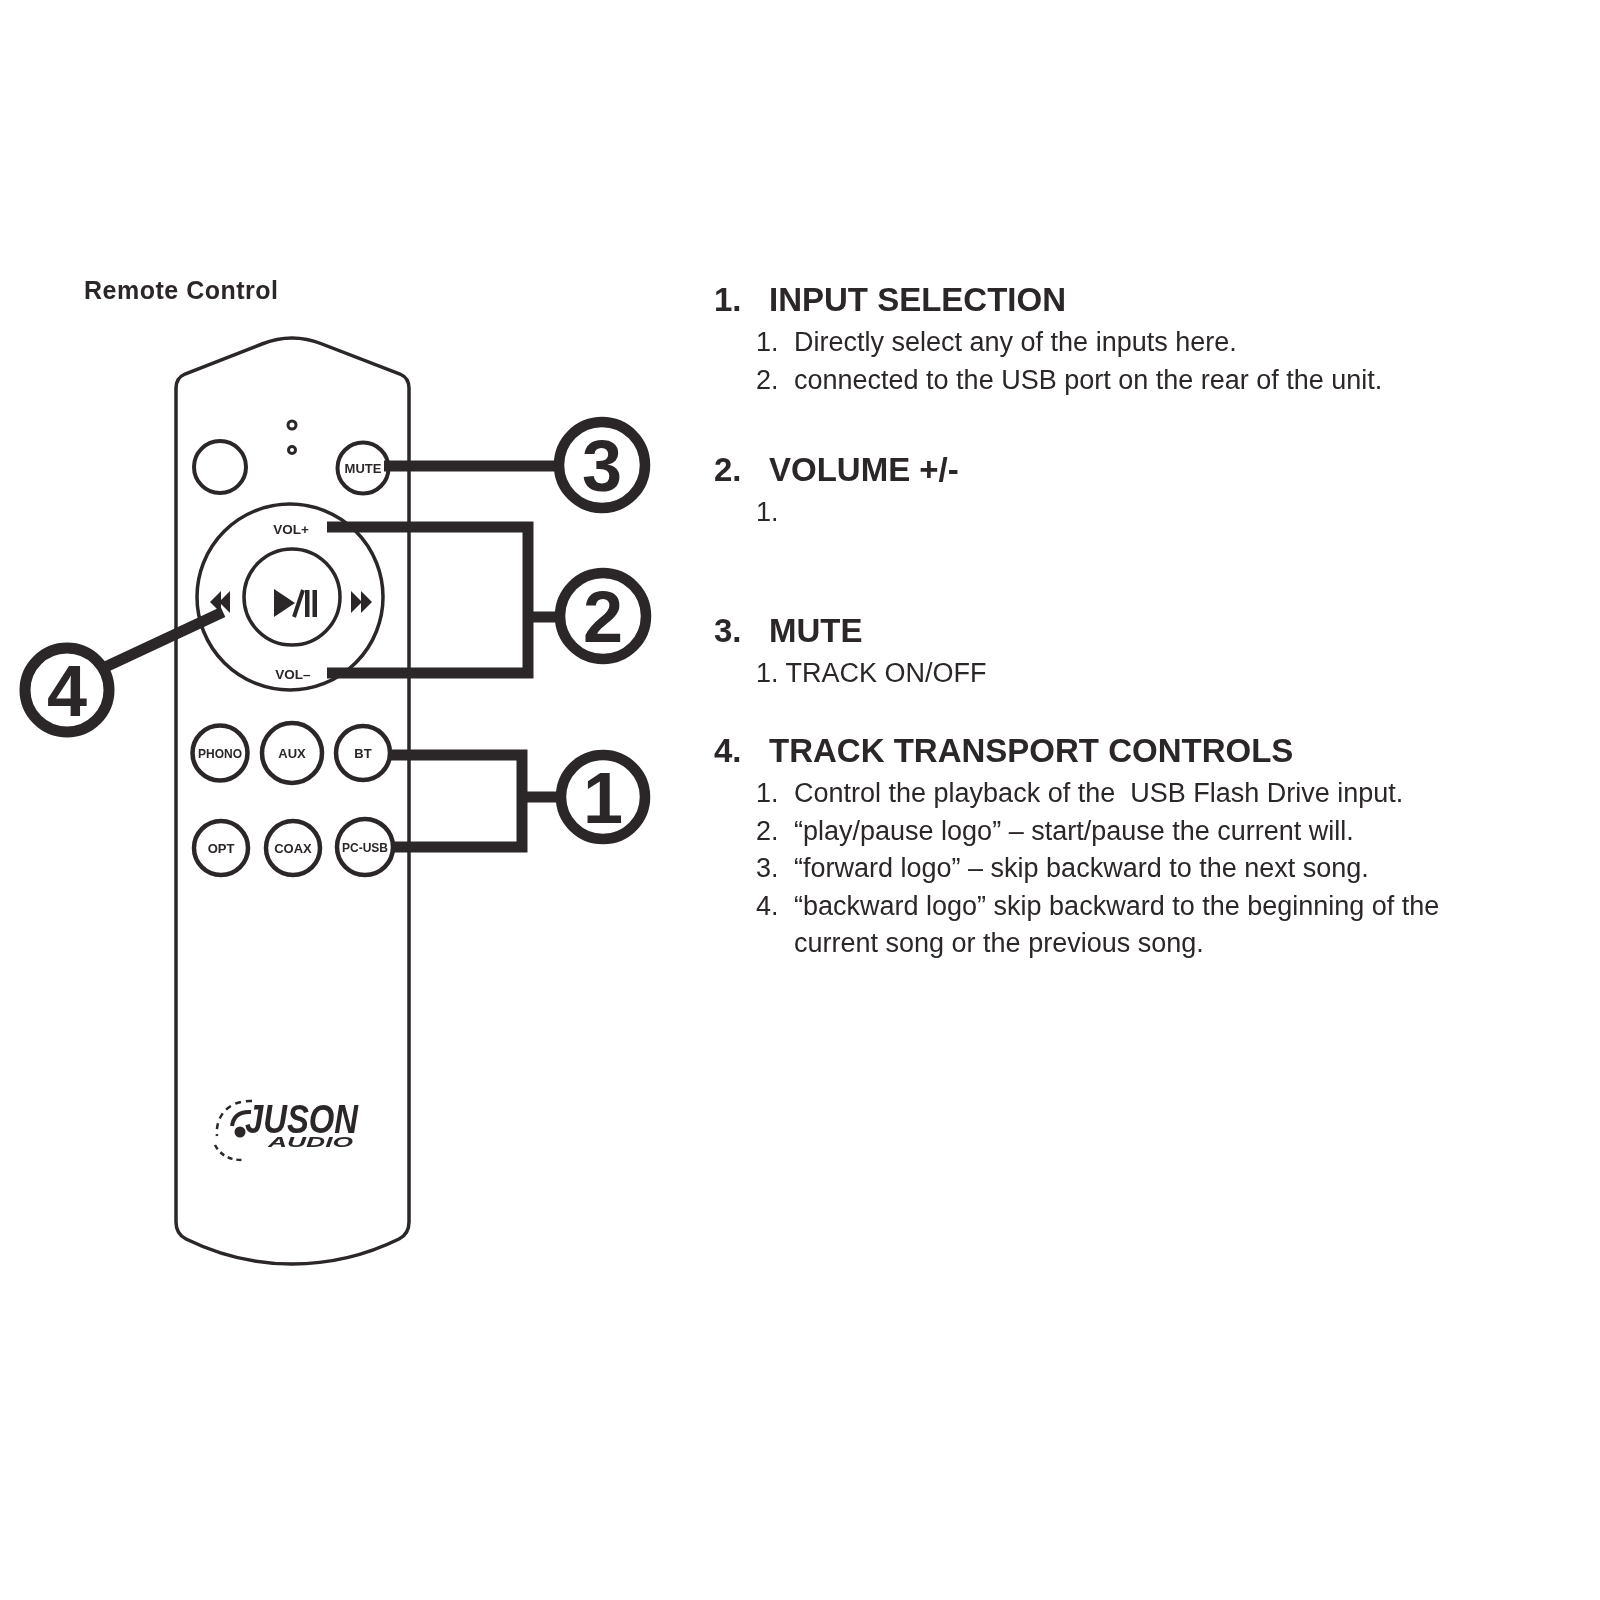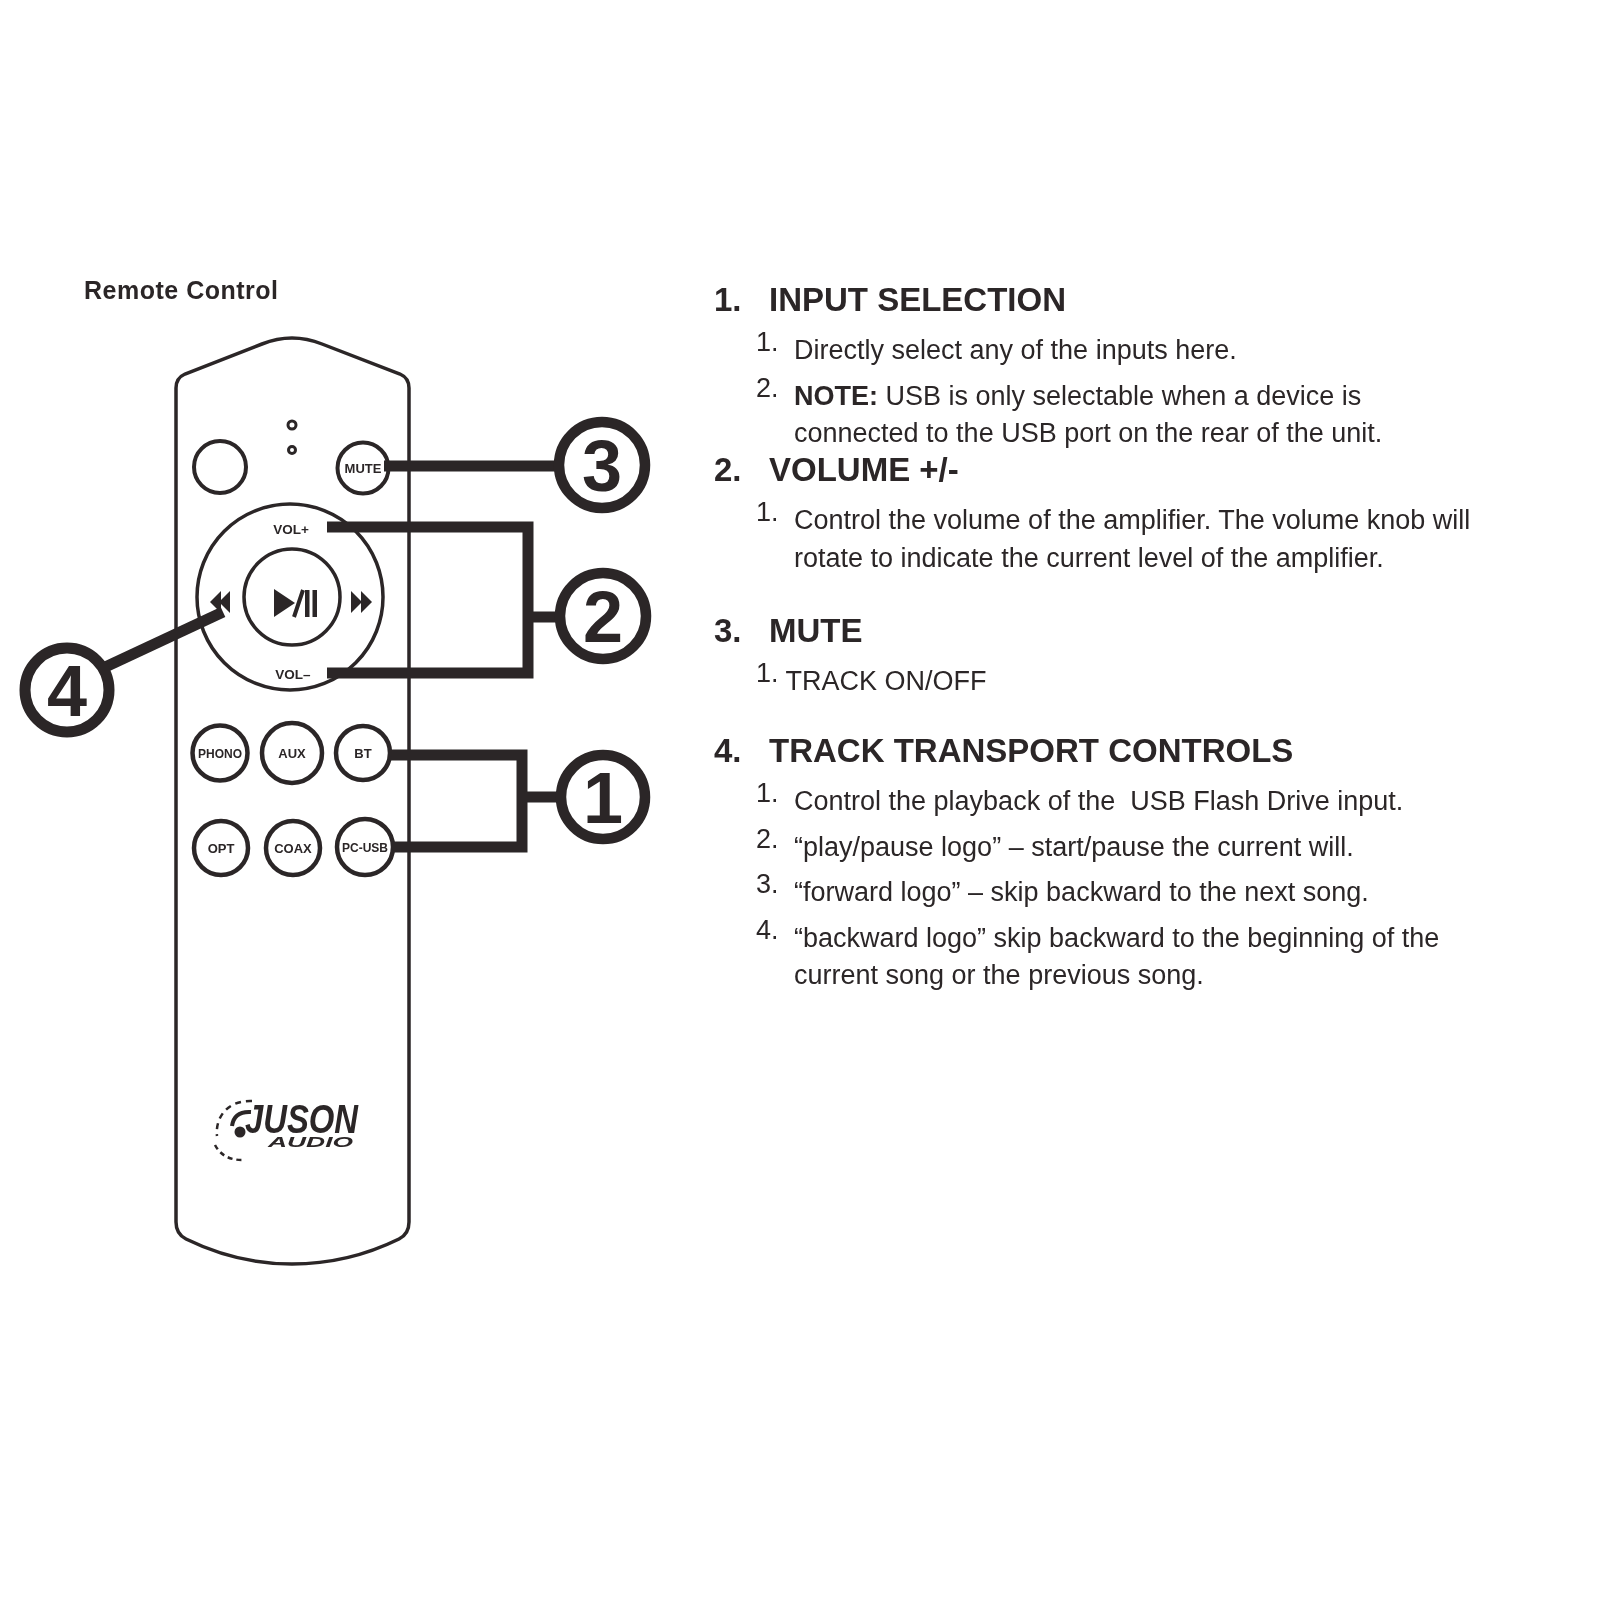--- a/index.html
+++ b/index.html
@@ -17,21 +17,21 @@
   .btn-label{font-weight:bold;}
   .callout-num{font-weight:bold;font-size:72px;}
   .instructions{position:absolute;left:0;top:0;width:1600px;height:1600px;}
   .sec{position:absolute;left:714px;width:880px;}
   .sec-head{display:flex;font-weight:bold;font-size:33px;line-height:40px;}
   .sec-num{width:55px;flex:none;}
   .items{margin-left:42px;margin-top:4px;font-size:27px;line-height:37.5px;}
   .item{display:flex;}
   .item-num{width:38px;flex:none;}
   .item.tight .item-num{width:auto;margin-right:7px;}
-  .item-text{white-space:pre-wrap;margin-top:8px;}
+  .item-text{white-space:pre-wrap;}
 </style>
 </head>
 <body>
 
 <div class="title">Remote Control</div>
 
 <svg class="diagram" width="1600" height="1600" viewBox="0 0 1600 1600">
 
   <path d="M 176 1222 L 176 388 Q 176 378 185 374 L 262 344 Q 292 332 322 344 L 400 374
            Q 409 378 409 388 L 409 1222 Q 409 1234 399 1239 Q 348 1264 292 1264
@@ -117,33 +117,32 @@
         <span class="sec-num">1.</span>
         <span class="sec-title">INPUT SELECTION</span>
       </div>
       <div class="items">
         <div class="item">
           <span class="item-num">1.</span>
           <div class="item-text"><div>Directly select any of the inputs here.</div></div>
         </div>
         <div class="item">
           <span class="item-num">2.</span>
-          <div class="item-text"><div><b>NOTE:</b> USB is only selectable when a device is</div><div>connected to the USB port on the rear of the unit.</div></div>
+          <div class="item-text"><div>connected to the USB port on the rear of the unit.</div></div>
         </div>
       </div>
     </div>
     <div class="sec" style="top: 450px;">
       <div class="sec-head">
         <span class="sec-num">2.</span>
         <span class="sec-title">VOLUME +/-</span>
       </div>
       <div class="items">
         <div class="item">
           <span class="item-num">1.</span>
-          <div class="item-text"><div>Control the volume of the amplifier. The volume knob will</div><div>rotate to indicate the current level of the amplifier.</div></div>
         </div>
       </div>
     </div>
     <div class="sec" style="top: 611px;">
       <div class="sec-head">
         <span class="sec-num">3.</span>
         <span class="sec-title">MUTE</span>
       </div>
       <div class="items">
         <div class="item tight">

